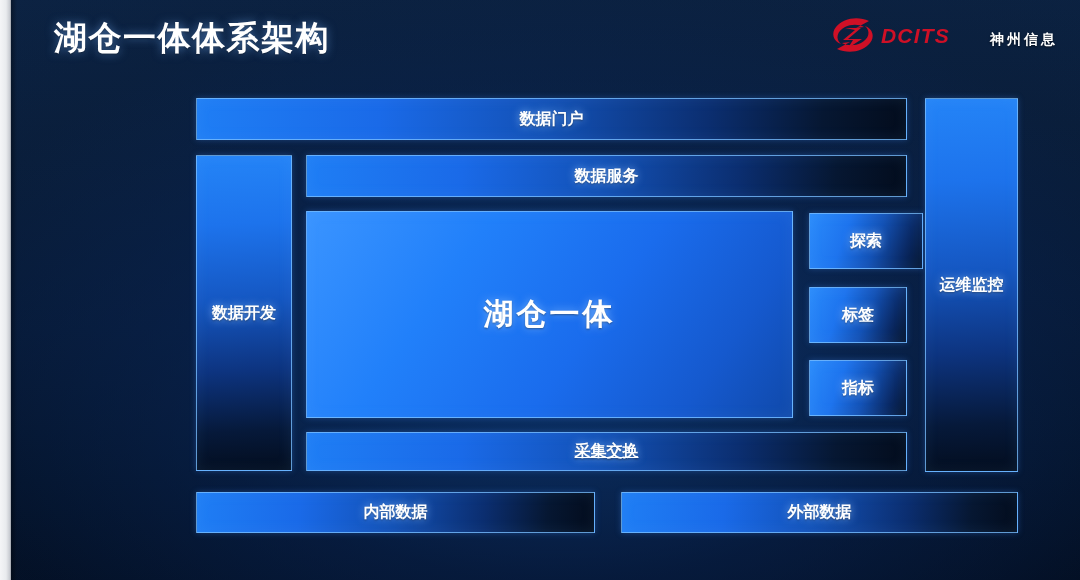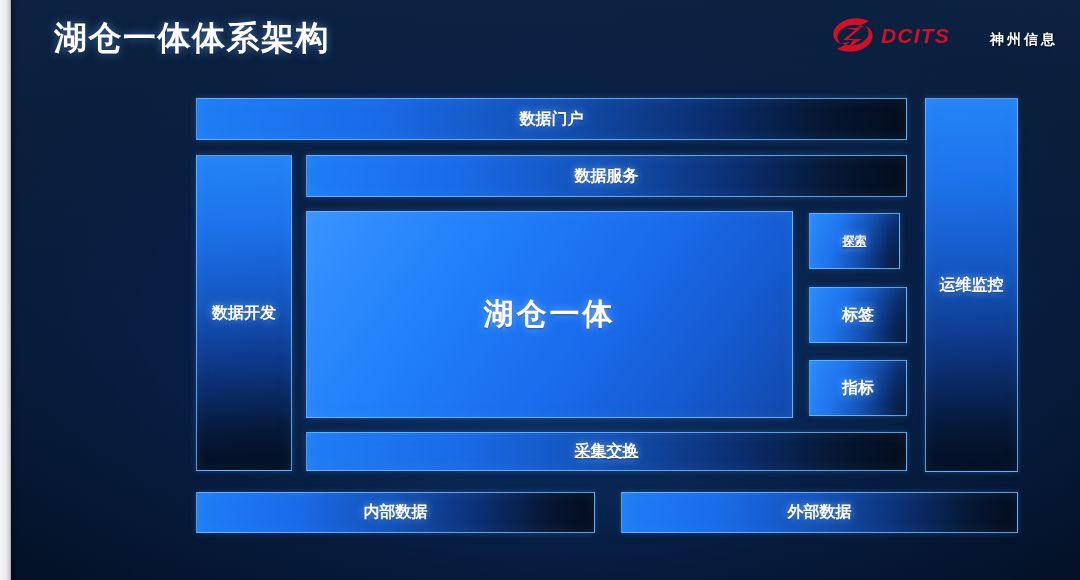--- a/index.html
+++ b/index.html
@@ -61,21 +61,21 @@
   .grad-s{background:linear-gradient(110deg,#2a8bfb 0%,#1e74ee 32%,#1452b6 58%,#0a2a66 82%,#04122b 100%);}
 
   .lbl{pointer-events:none;}
 
   
   #blk-governance{left:82px;top:98px;width:98px;height:436px;font-size:16px;}
   #blk-portal    {left:196px;top:98px;width:711px;height:42px;font-size:16px;}
   #blk-devel     {left:196px;top:155px;width:96px;height:316px;font-size:16px;}
   #blk-service   {left:306px;top:155px;width:601px;height:42px;font-size:16px;}
   #blk-lakehouse {left:306px;top:211px;width:487px;height:207px;font-size:30px;letter-spacing:3px;justify-content:center;}
-  #blk-explore   {left:809px;top:213px;width:91px;height:56px;font-size:12px;text-decoration:underline;}
+  #blk-explore   {left:809px;top:213px;width:114px;height:56px;font-size:16px;}
   #blk-tag       {left:809px;top:287px;width:98px;height:56px;font-size:16px;}
   #blk-metric    {left:809px;top:360px;width:98px;height:56px;font-size:16px;}
   #blk-collect   {left:306px;top:432px;width:601px;height:39px;font-size:16px;text-decoration:underline;}
   #blk-ops       {left:925px;top:98px;width:93px;height:374px;font-size:16px;}
   #blk-internal  {left:196px;top:492px;width:399px;height:41px;font-size:16px;}
   #blk-external  {left:621px;top:492px;width:397px;height:41px;font-size:16px;}
 
   
   .vcol .lbl{line-height:1.25;text-align:center;}
 </style>

